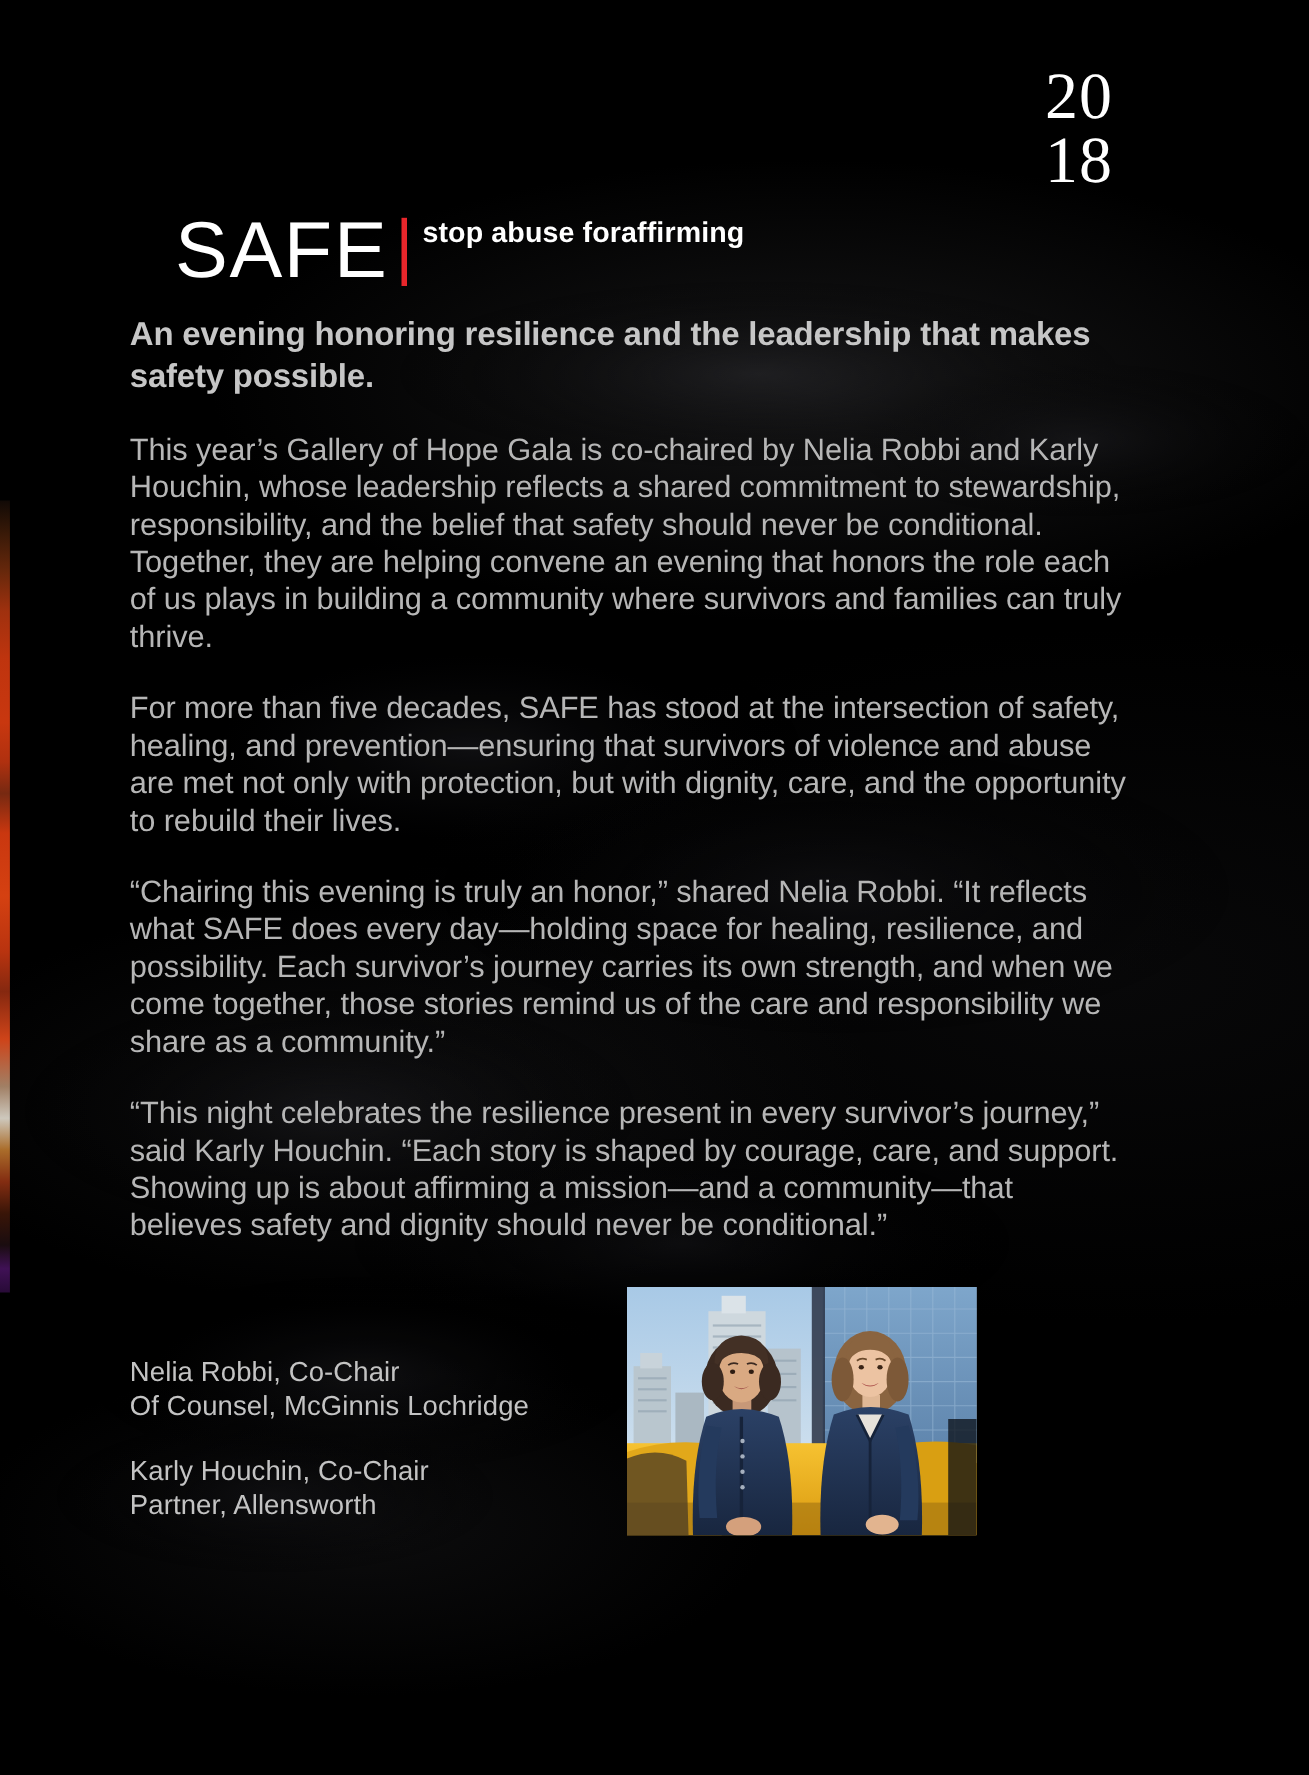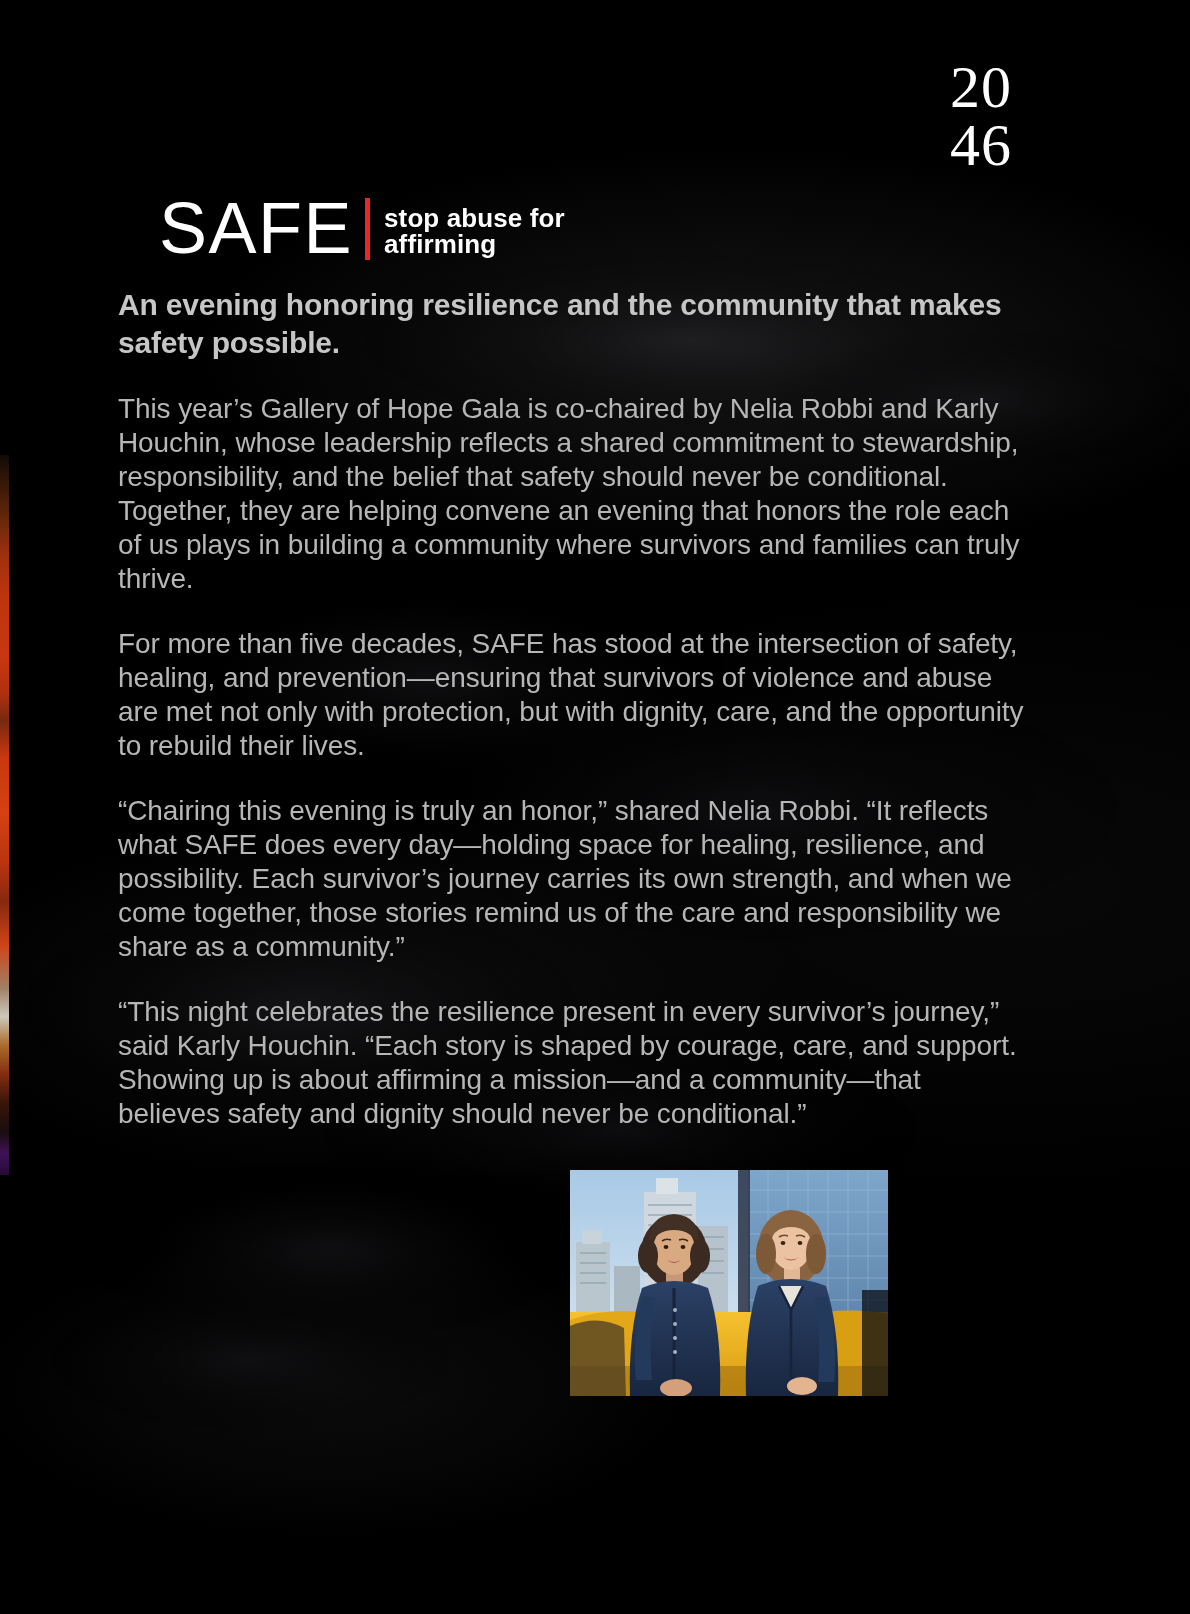--- a/index.html
+++ b/index.html
@@ -64,21 +64,21 @@
     line-height:72px;
     letter-spacing:1.5px;
     color:#ffffff;
   }
   .logo-rule{
     width:5px;
     background:#e8262b;
     margin:6px 14px 4px 12px;
   }
   .logo-tag{
-    display:flex; flex-direction:column; justify-content:center;
+    display:flex; 
     font-weight:700;
     font-size:26px;
     line-height:26px;
     color:#ffffff;
     letter-spacing:.1px;
     padding-top:6px;
   }
 
   
   .content{
@@ -166,42 +166,52 @@
     <ellipse cx="300" cy="760" rx="280" ry="110" fill="url(#sm2)"></ellipse>
     <ellipse cx="620" cy="880" rx="300" ry="95" fill="url(#sm3)"></ellipse>
     <ellipse cx="330" cy="1000" rx="250" ry="90" fill="url(#sm2)"></ellipse>
     <ellipse cx="250" cy="1110" rx="200" ry="70" fill="url(#sm3)"></ellipse>
   </svg>
 
   <div class="edge-sliver"></div>
 
   <div class="year">
     <span>20</span>
-    <span>46</span>
+    <span>18</span>
   </div>
 
   <div class="logo">
     <div class="logo-word">SAFE</div>
     <div class="logo-rule"></div>
     <div class="logo-tag">
       <span>stop abuse for</span>
       <span>affirming</span>
     </div>
   </div>
 
   <div class="content">
-    <h1 class="headline">An evening honoring resilience and the community that makes safety possible.</h1>
+    <h1 class="headline">An evening honoring resilience and the leadership that makes safety possible.</h1>
     <div class="body-copy">
       <p>This year’s Gallery of Hope Gala is co-chaired by Nelia Robbi and Karly Houchin, whose leadership reflects a shared commitment to stewardship, responsibility, and the belief that safety should never be conditional. Together, they are helping convene an evening that honors the role each of us plays in building a community where survivors and families can truly thrive.</p>
       <p>For more than five decades, SAFE has stood at the intersection of safety, healing, and prevention—ensuring that survivors of violence and abuse are met not only with protection, but with dignity, care, and the opportunity to rebuild their lives.</p>
       <p>“Chairing this evening is truly an honor,” shared Nelia Robbi. “It reflects what SAFE does every day—holding space for healing, resilience, and possibility. Each survivor’s journey carries its own strength, and when we come together, those stories remind us of the care and responsibility we share as a community.”</p>
       <p>“This night celebrates the resilience present in every survivor’s journey,” said Karly Houchin. “Each story is shaped by courage, care, and support. Showing up is about affirming a mission—and a community—that believes safety and dignity should never be conditional.”</p>
     </div>
   </div>
 
+  <div class="signatures">
+    <div class="sig">
+      <div class="name">Nelia Robbi, Co-Chair</div>
+      <div class="role">Of Counsel, McGinnis Lochridge</div>
+    </div>
+    <div class="sig condensed">
+      <div class="name">Karly Houchin, Co-Chair</div>
+      <div class="role">Partner, Allensworth</div>
+    </div>
+  </div>
 
   <div class="photo">
     <svg viewBox="0 0 318 226" preserveAspectRatio="xMidYMid slice">
       <defs>
         <linearGradient id="sky" x1="0" y1="0" x2="0" y2="1">
           <stop offset="0%" stop-color="#a8c9e6"></stop>
           <stop offset="100%" stop-color="#cfe0ee"></stop>
         </linearGradient>
         <linearGradient id="glass" x1="0" y1="0" x2="0" y2="1">
           <stop offset="0%" stop-color="#7ea6cb"></stop>

